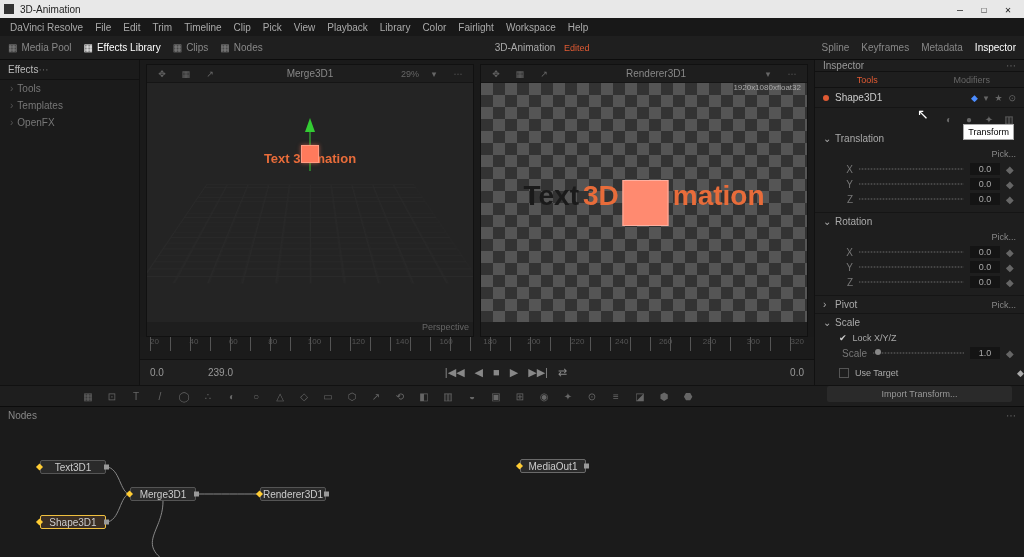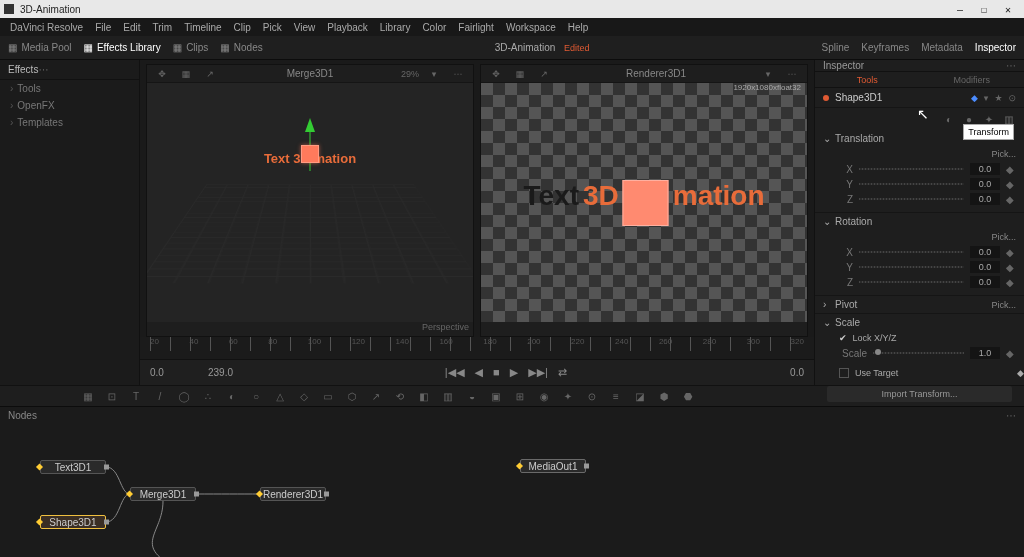--- a/index.html
+++ b/index.html
@@ -149,22 +149,22 @@
 
 <div class="main">
 
   <div class="effects">
     <div class="hdr">
       <span>Effects</span>
         <span style="color:#666">⋯</span>
     </div>
     <div id="effects-items">
         <div class="item">Tools</div>
+        <div class="item">Templates</div>
         <div class="item">OpenFX</div>
-        <div class="item">Templates</div>
       </div>
   </div>
 
   <div class="viewer">
     <div class="viewer-row">
 
       <div class="viewer-panel">
         <div class="vp-head">
           <span class="slot">✥</span>
           <span class="slot">▦</span>

